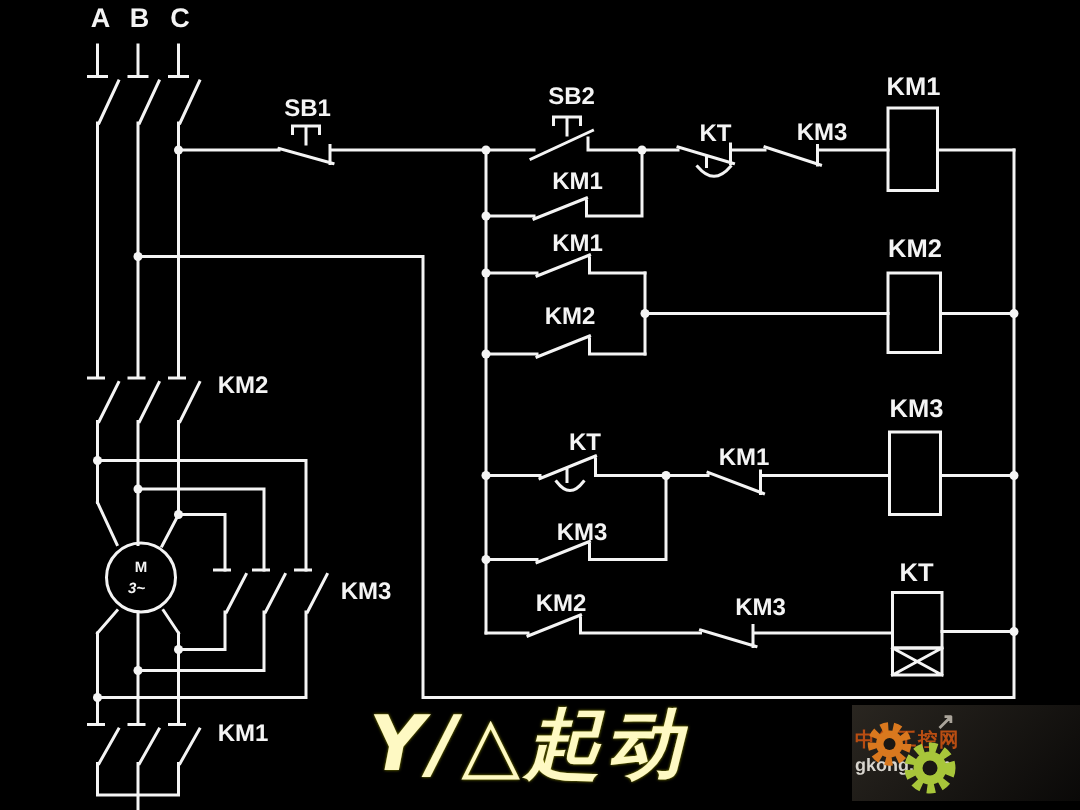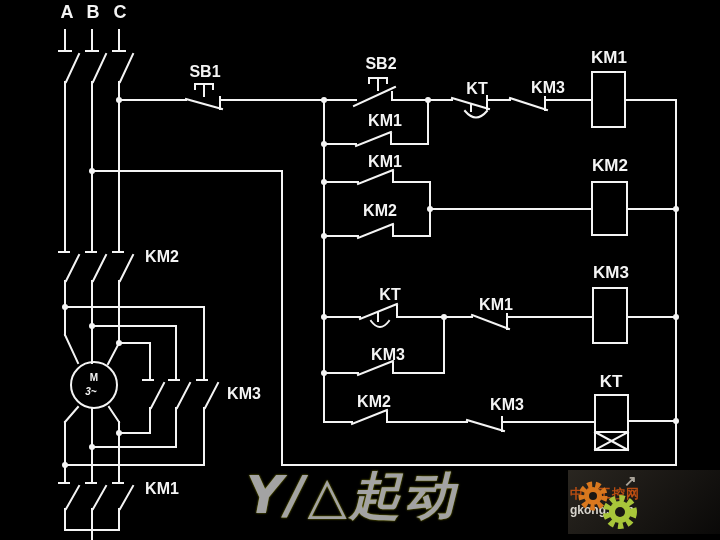--- a/index.html
+++ b/index.html
@@ -5,21 +5,21 @@
   html,body{margin:0;padding:0;background:#000;}
   #stage{position:relative;width:720px;height:540px;background:#000;overflow:hidden;
          font-family:"Liberation Sans",sans-serif;}
   #stage svg{position:absolute;left:0;top:0;}
   svg text{fill:#f4f4f4;font-family:"Liberation Sans","DejaVu Sans",sans-serif;font-weight:bold;}
   .lbl{font-size:16px;}
   .lbl-big{font-size:18px;}
   .lbl-coil{font-size:17px;}
   .motor-txt{font-size:10px;}
   #title-banner{position:absolute;left:246px;top:462px;width:310px;height:72px;
-    color:#a3a3a3;font-size:51px;font-style:italic;font-weight:bold;letter-spacing:3px;
+    color:#fef9c3;font-size:51px;font-style:italic;font-weight:bold;letter-spacing:3px;
     font-family:"DejaVu Sans","Liberation Sans",sans-serif;text-shadow:0 0 2px #9a9a00;
     white-space:nowrap;}
   #watermark{position:absolute;right:0;bottom:6px;width:152px;height:64px;
     background:linear-gradient(135deg,rgba(130,118,100,.32),rgba(70,62,55,.14));
     display:flex;align-items:center;}
   #wm-text{display:flex;flex-direction:column;line-height:1.25;margin-left:2px;}
   #wm-name{color:#b84d12;font-size:13px;font-weight:bold;letter-spacing:1px;
     font-family:"DejaVu Sans","Liberation Sans",sans-serif;}
   #wm-url{color:#d8d5ce;font-size:12px;font-weight:bold;}
   #wm-arrow{position:absolute;left:56px;top:2px;color:#aaa49a;font-size:15px;font-weight:bold;}

